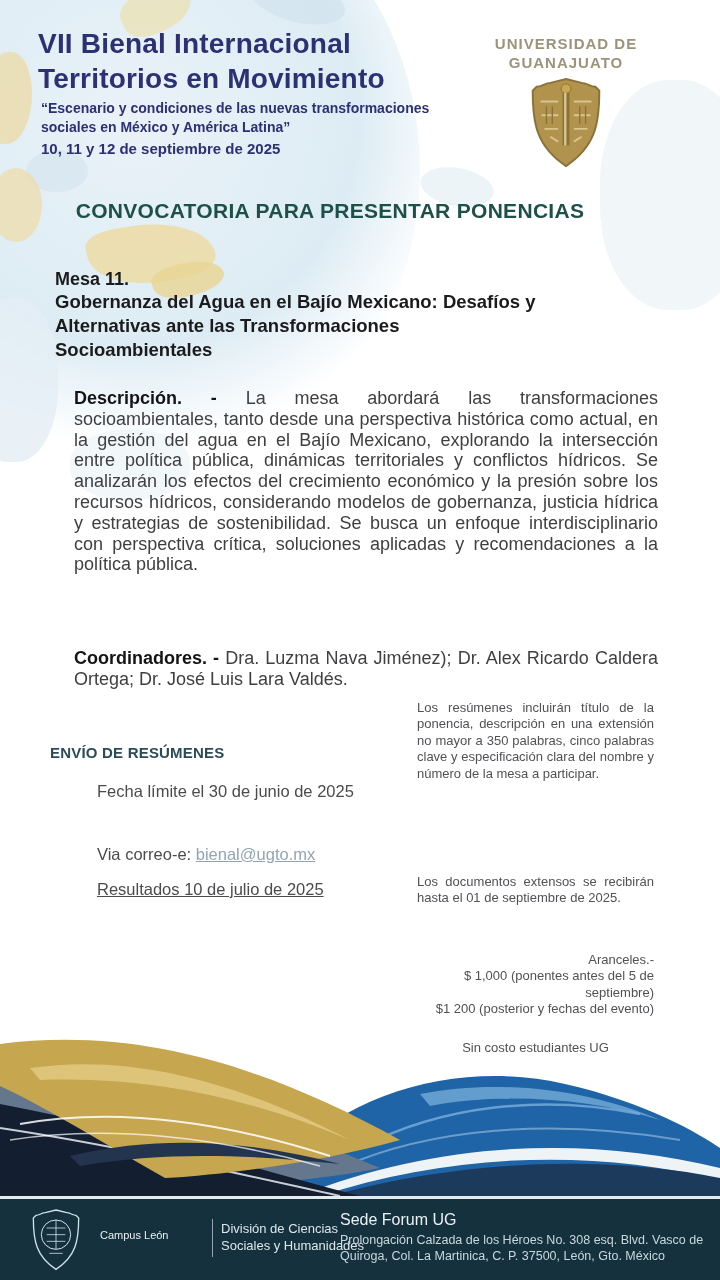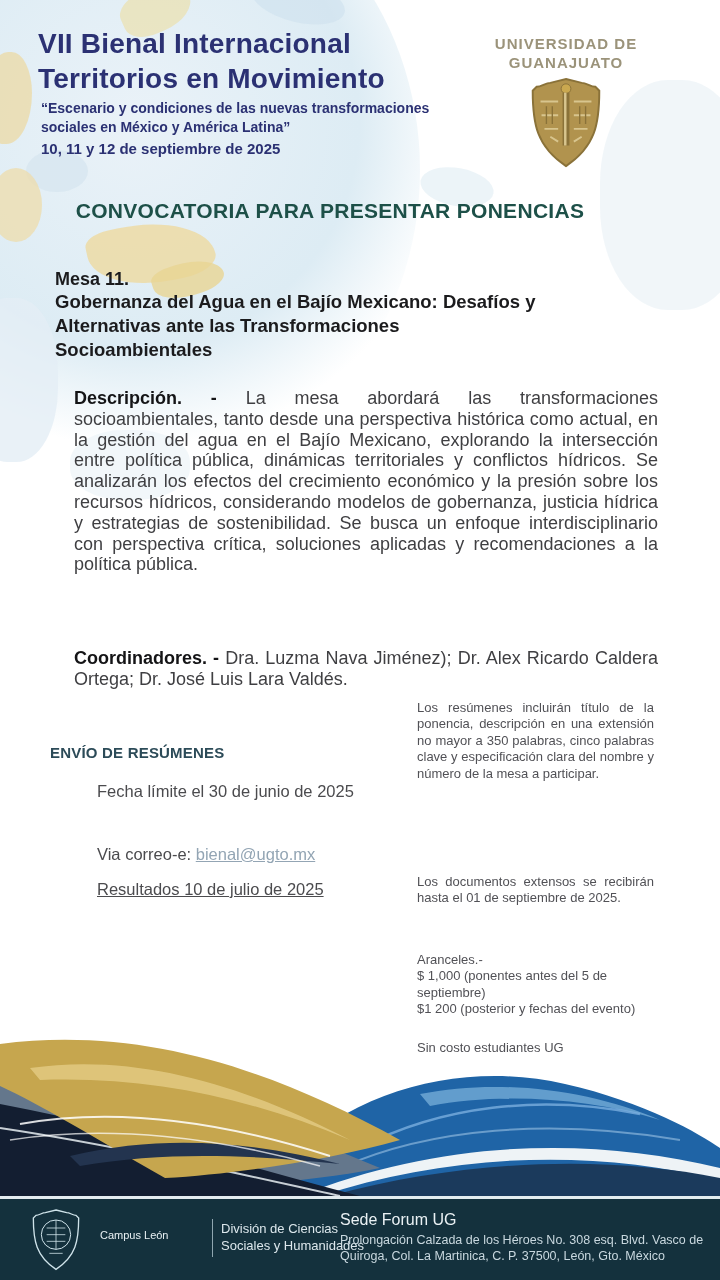--- a/index.html
+++ b/index.html
@@ -50,22 +50,22 @@
   .left-item { position:absolute; left:97px; width:258px; z-index:2; font-size:16.5px; line-height:22px; color:#4b4b4e; }
   .fecha { top:780px; }
   .correo { top:843px; }
   .resultados { top:878px;text-decoration:underline; }
   .email-link { color:#93a5b4; text-decoration:underline; cursor:pointer; }
 
   .right-col { position:absolute; left:417px; width:237px; z-index:2; font-size:13px; line-height:16.4px; color:#515156; }
   .rp1 { top:700px; text-align:justify; }
   .rp2 { top:874px; text-align:justify; }
   .fees { top:952px; }
-  .fees div { margin:0; }
-  .nocost { top:1040px; }
+  .fees div { margin:0;text-align:right; }
+  .nocost { top:1040px;text-align:center; }
 
   
   .waves { position:absolute; left:0; top:1028px; width:720px; height:168px; z-index:3; }
   .footer { position:absolute; left:0; top:1196px; width:720px; height:84px; z-index:4;
             background:#14313d; border-top:3px solid #e3ecef; }
   .footer-crest { position:absolute; left:28px; top:9px; width:56px; height:64px; }
   .campus { position:absolute; left:100px; top:30px; font-size:11px; color:#e8f0f3; }
   .foot-divider { position:absolute; left:212px; top:20px; width:1px; height:38px; background:#8fa6b0; }
   .division { position:absolute; left:221px; top:21px; width:160px; font-size:13px; line-height:17px; color:#dce7ec; }
   .sede { position:absolute; left:340px; top:12px; width:382px; color:#dce7ec; }

